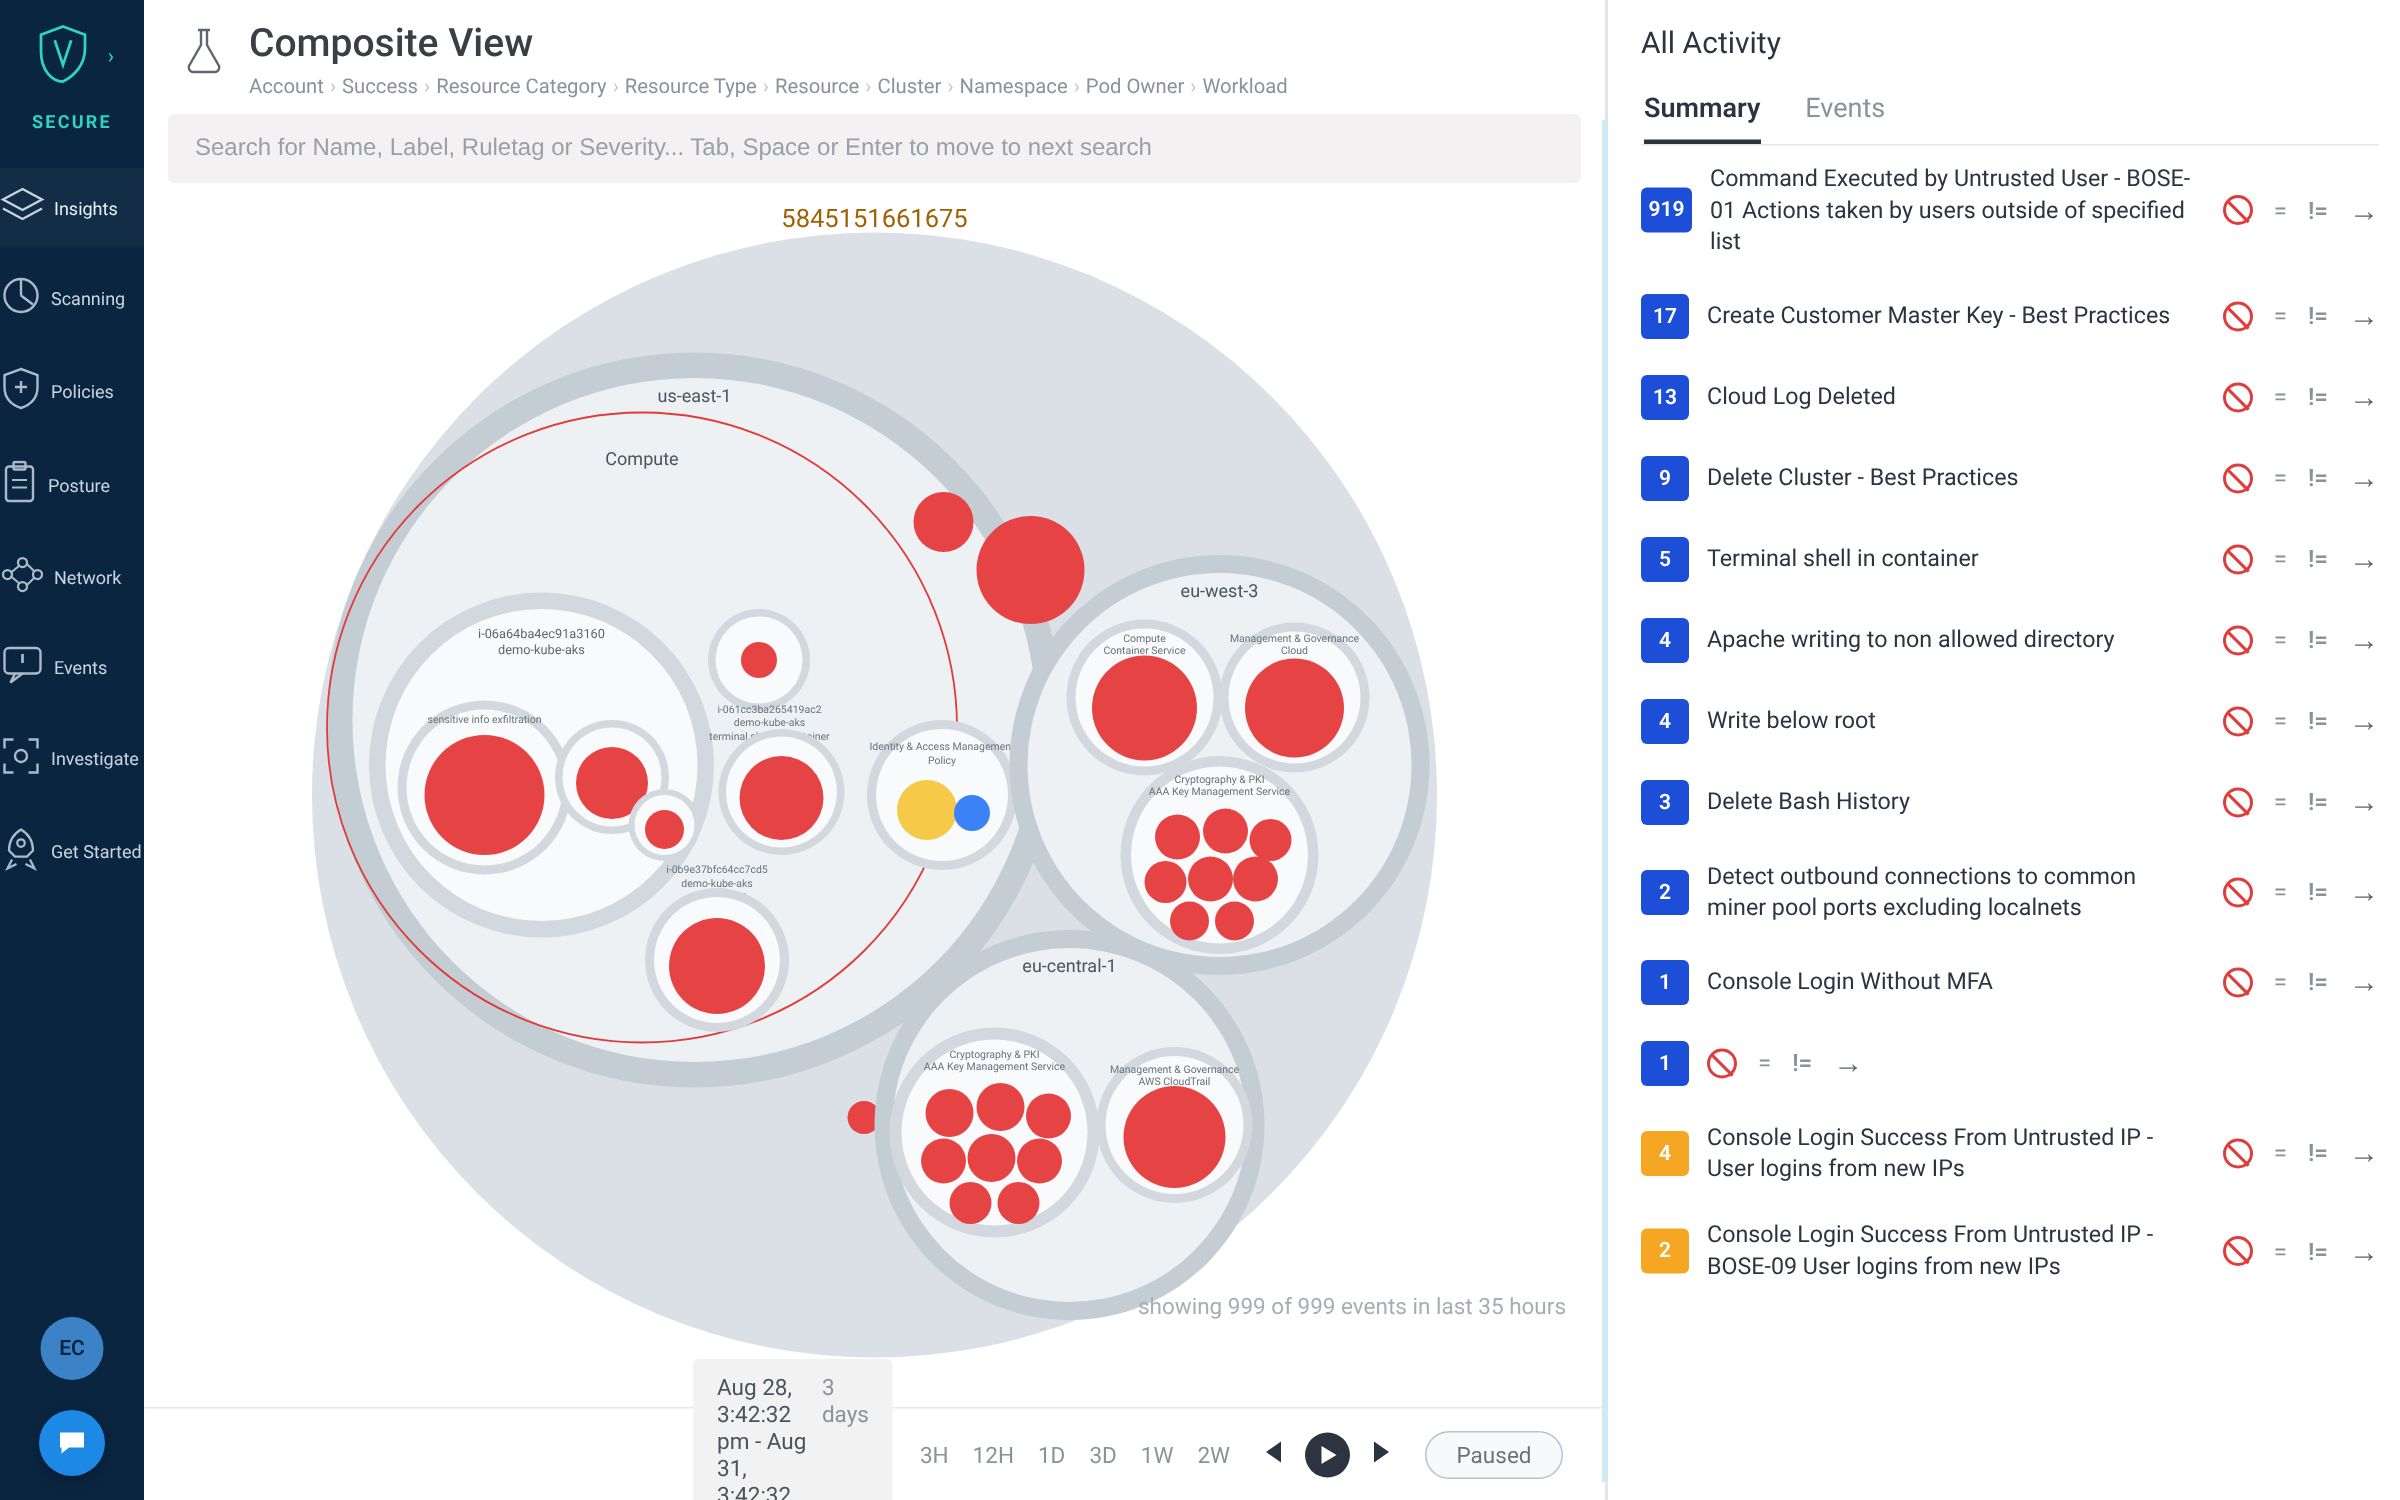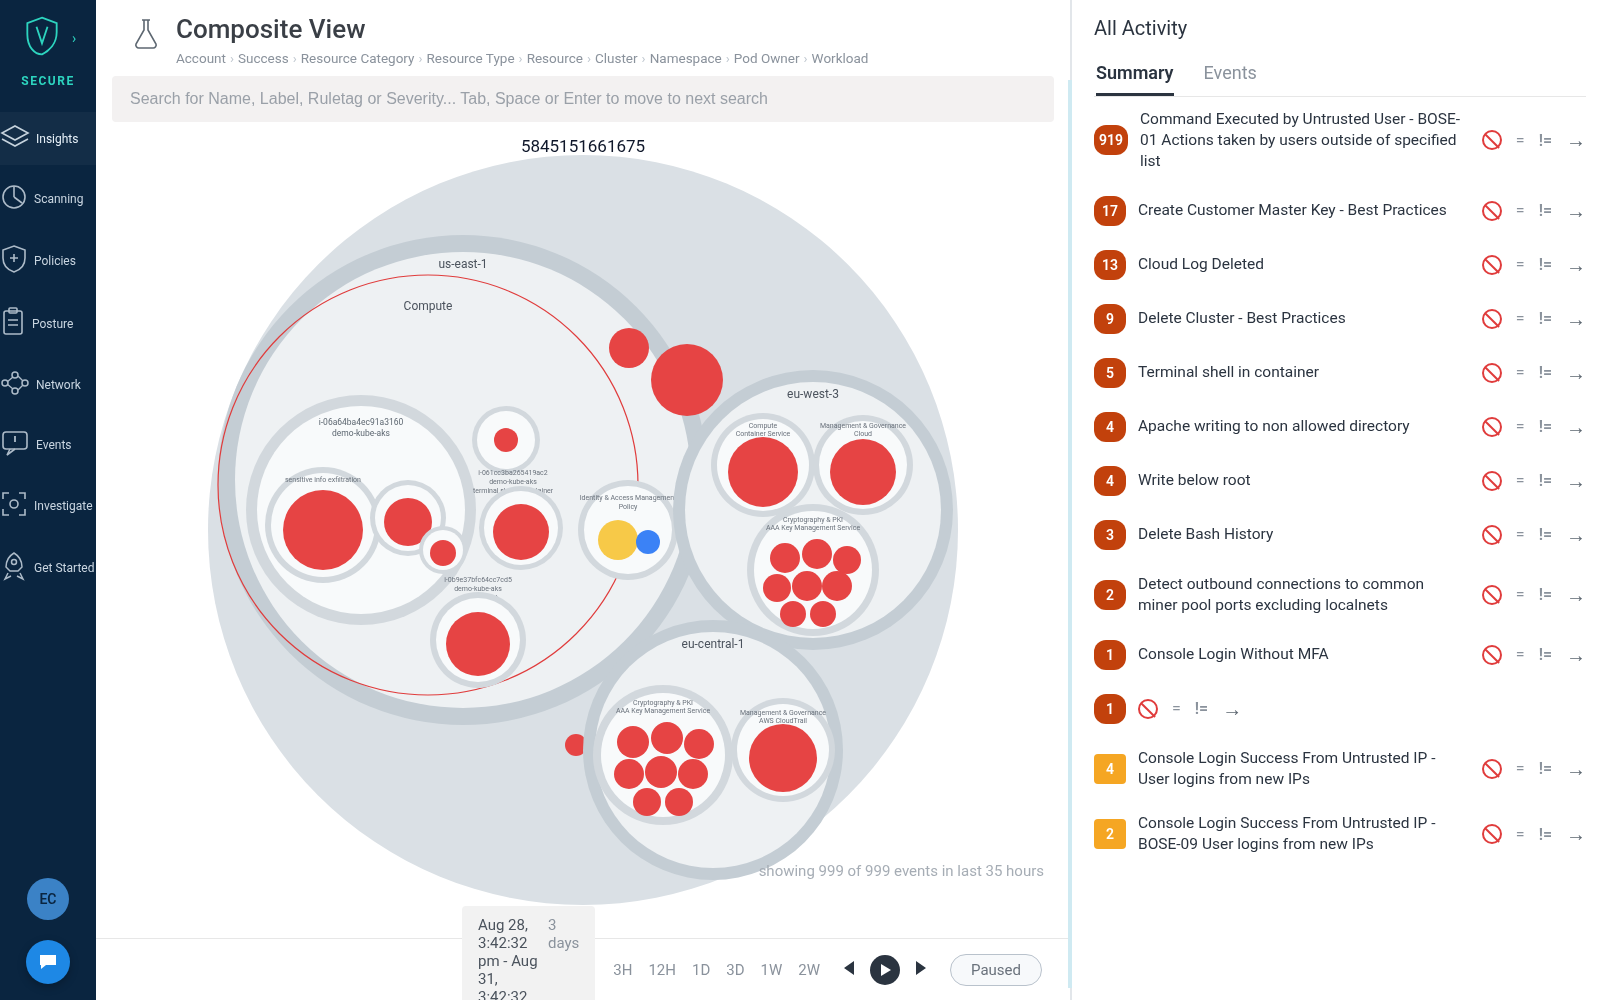--- a/index.html
+++ b/index.html
@@ -14,32 +14,32 @@
   .nav-item.active { background: rgba(255,255,255,0.04); color:#e6f0f8;}
   .nav-item svg { opacity: 0.85; }
   .sidebar .logo svg { width: 44px; height: 44px; }
   .sidebar .caret { color:#2dd4bf; font-size:14px; margin-left:4px; }
   .sidebar-spacer { flex: 1; }
   .avatar { width: 42px; height: 42px; border-radius: 50%; background: #3b82c6; color: #0a2540; font-size: 14px; font-weight: 600; display: flex; align-items: center; justify-content: center; margin-bottom: 14px; }
   .chat-bubble { width: 44px; height: 44px; border-radius: 50%; background: #1e88e5; display: flex; align-items: center; justify-content: center; margin-bottom: 16px; box-shadow: 0 3px 8px rgba(0,0,0,.25);}
   
   
   .main { width: 974px; display: flex; flex-direction: column; }
-  .header { padding: 14px 36px 10px; display: flex; gap: 16px; align-items: flex-start; }
+  .header { padding: 14px 26px 10px; display: flex; gap: 16px; align-items: flex-start; }
   .header-text { display: flex; flex-direction: column; gap: 6px;}
   .title { font-size: 26px; font-weight: 500; color: #3a3f46; }
   .crumbs { display: flex; flex-wrap: wrap; gap: 4px; align-items: center; font-size: 13.5px; color: #8a929c; }
   .crumbs span.sep { color: #bfc7cf; }
 
   .search { margin: 0 16px 8px; }
   .search input { width: 100%; height: 46px; border: none; background: #f3f1f1; border-radius: 4px; padding: 0 18px; font-size: 16px; color: #444; }
   .search input::placeholder { color: #9aa0a8; }
 
   .viz-area { flex: 1; position: relative; }
-  .viz-title { text-align: center; font-size: 17px; color: #0f172a; margin-top: 6px; }
+  .viz-title { text-align: center; font-size: 17px; color: #a16207; margin-top: 6px; }
   .svg-wrap { position: absolute; inset: 0; display:flex; justify-content:center; }
   .viz-caption { position: absolute; right: 26px; bottom: 58px; font-size: 15px; color: #a6adb5; }
 
   .timeline { height: 62px; border-top: 1px solid #e7e7e7; display: flex; align-items: center; padding: 0 18px; gap: 18px; font-size: 15px; color: #4b535d; }
   .t-range { background: #f2f2f2; padding: 10px 16px; border-radius: 4px; display: flex; gap: 10px; }
   .t-range .dur { color: #8a929c; }
   .t-presets { display: flex; gap: 16px; color: #8a929c; }
   .t-presets span { cursor: pointer; }
   .t-controls { display: flex; gap: 14px; align-items: center; }
   .play-btn { width: 30px; height: 30px; border-radius: 50%; background: #2b3440; display: flex; align-items: center; justify-content: center; }
@@ -48,21 +48,21 @@
   
   .panel { width: 530px; border-left: 2px solid #e2e6ea; padding: 16px 14px 0 22px; display: flex; flex-direction: column; position:relative;}
   .panel::before{content:"";position:absolute;left:-4px;top:80px;bottom:12px;width:4px;background:#cfeaf2;}
   .panel-title { font-size: 20px; color: #2b3440; padding-bottom: 22px; }
   .tabs { display: flex; gap: 30px; border-bottom: 1px solid #e7e7e7; padding-bottom: 0; padding-left: 2px;}
   .tab { font-size: 18px; color: #8a929c; padding-bottom: 10px; cursor: pointer; }
   .tab.active { color: #2b3440; font-weight: 600; border-bottom: 3px solid #2b3440; }
   .list { overflow-y: auto; flex: 1; }
   .row { display: flex; align-items: center; gap: 12px; padding: 12px 0; }
   .badge { min-width: 32px; height: 30px; border-radius: 4px; color: #fff; font-size: 14px; font-weight: 600; display: flex; align-items: center; justify-content: center; padding:0 5px;}
-  .sev-red { background: #c2410c; border-radius: 12px; }
+  .sev-red { background: #1d4ed8; }
   .sev-amber { background: #f5a623; }
   .row-title { flex: 1; font-size: 15.5px; color: #2b3440; line-height: 1.35; padding-right: 4px;}
   .row-actions { display: flex; align-items: center; gap: 14px; color: #8a929c; }
   .forbid { width: 20px; height: 20px; border: 2px solid #e03c3c; border-radius: 50%; position: relative; }
   .forbid::after { content: ""; position: absolute; width: 20px; height: 2px; background: #e03c3c; top: 8px; left: -2px; transform: rotate(45deg); }
   .eq { font-size: 16px; color:#8a929c;}
   .neq { font-size: 16px; font-weight:600; color:#8a929c;}
   .arrow { font-size: 20px; color:#5d6771; }
 
   

